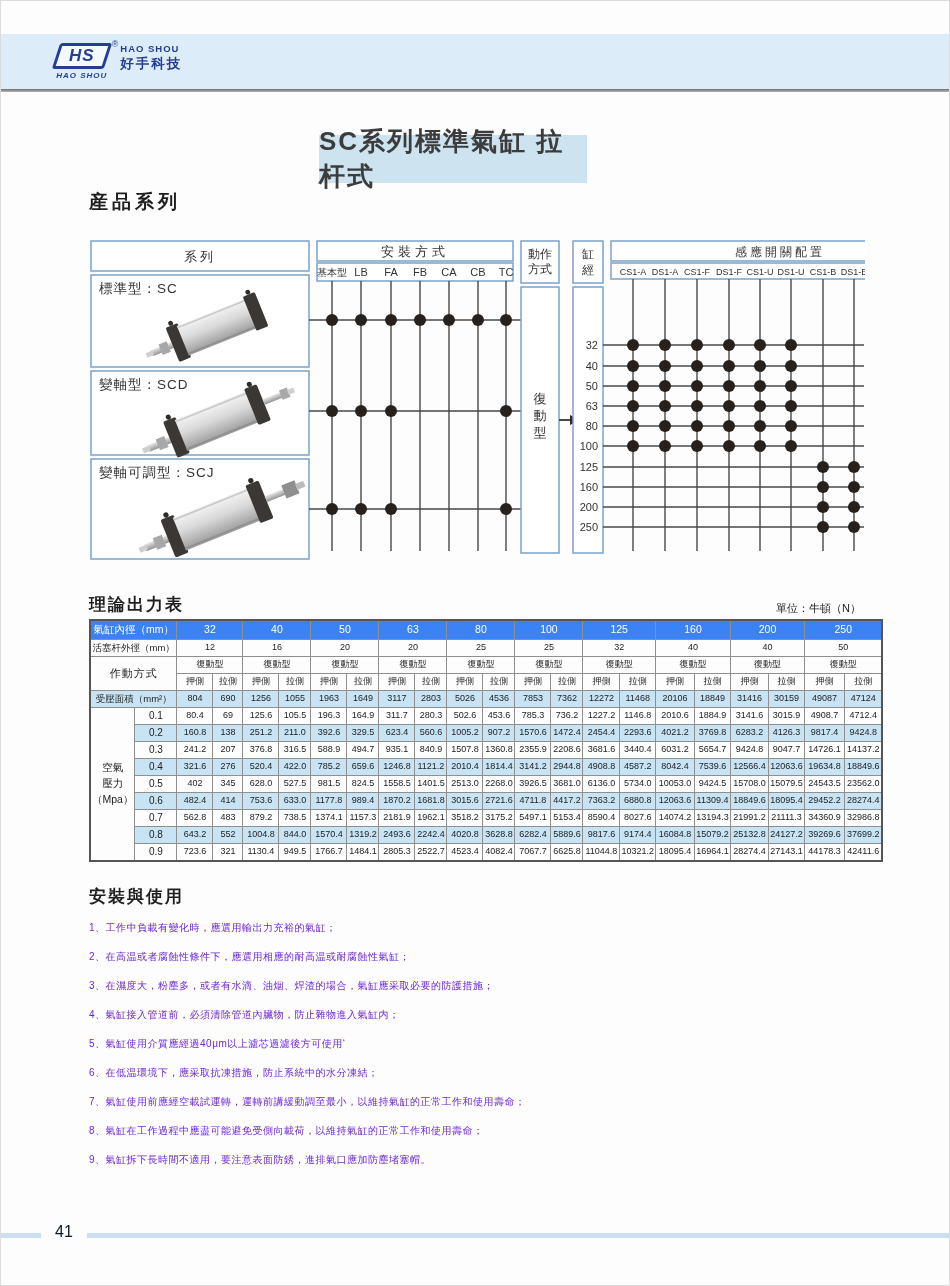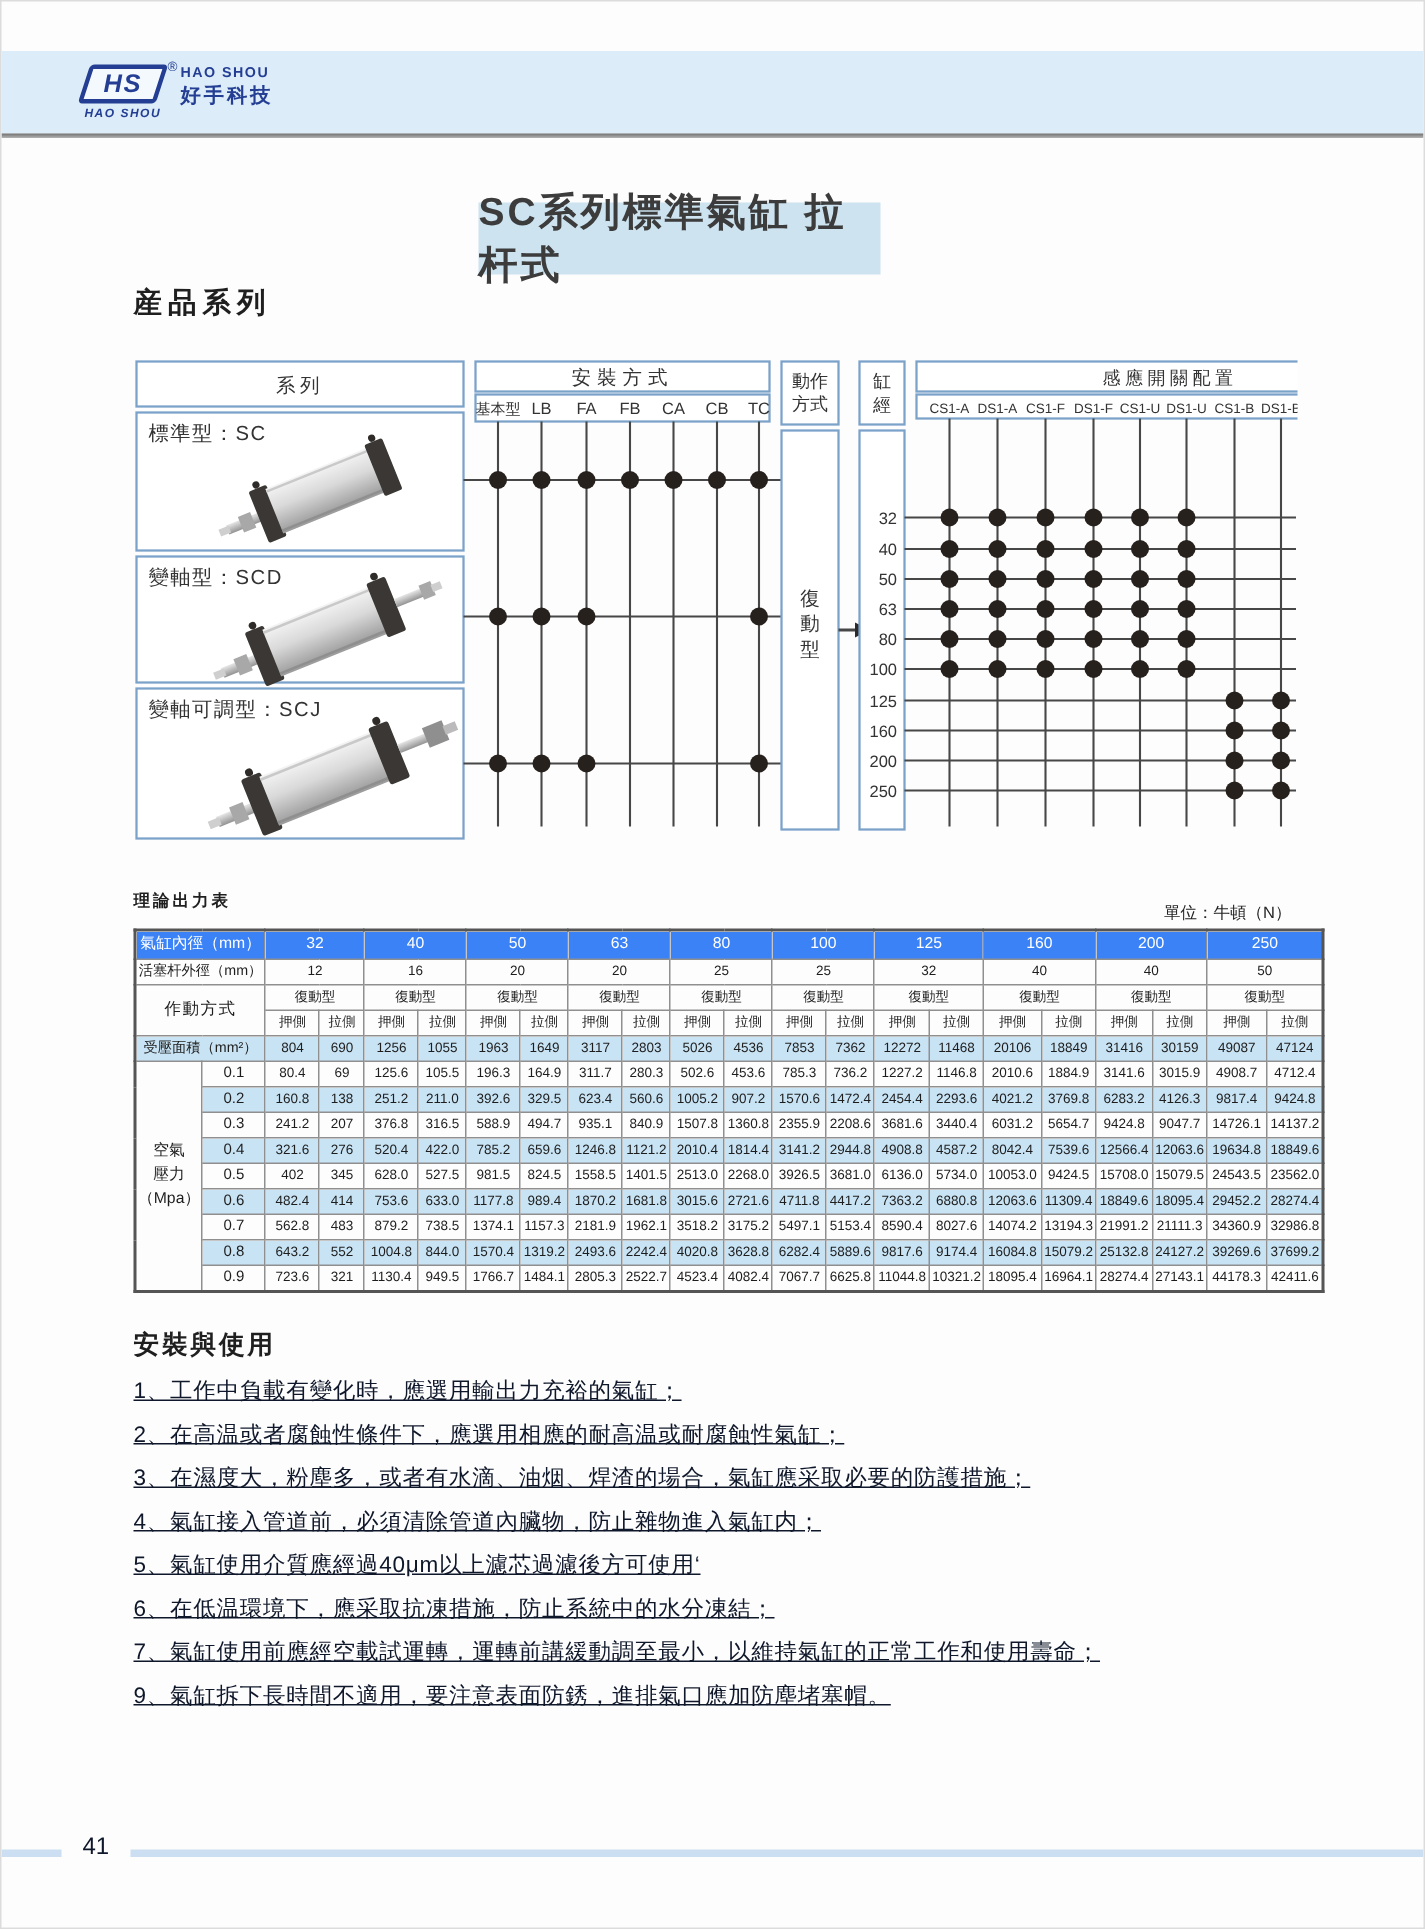--- a/index.html
+++ b/index.html
@@ -22,21 +22,21 @@
   .logo-en{font-weight:bold;font-size:9.5px;letter-spacing:1px;}
   .logo-cn{font-weight:bold;font-size:13.5px;letter-spacing:2px;margin-top:1px;}
 
   
   .title-box{position:absolute;top:134px;left:318px;width:268px;height:48px;
              background:#cde3f0;display:flex;align-items:center;justify-content:center;
              font-size:26px;font-weight:bold;color:#3c3c3c;letter-spacing:2px;}
 
   .sec-head{position:absolute;left:88px;font-weight:bold;color:#1f1f1f;}
   #sec-series{top:188px;font-size:19px;letter-spacing:4px;}
-  #sec-output{top:592px;font-size:11px;letter-spacing:2px;text-align:center;}
+  #sec-output{top:592px;font-size:17px;letter-spacing:2px;text-align:center;}
   #sec-usage{top:884px;font-size:17px;letter-spacing:2px;}
   .unit-label{position:absolute;top:600px;right:88px;font-size:11px;color:#222;}
 
   
   .diagram{position:absolute;top:238px;left:88px;width:776px;height:322px;}
   .diagram svg{display:block;}
   .dbox{fill:#ffffff;stroke:#7ba2c9;stroke-width:1.5;}
   .dtext{fill:#333;}
 
   
@@ -46,21 +46,21 @@
                 padding:0 1px;line-height:1.05;color:#1d1d1d;white-space:nowrap;overflow:hidden;}
   .out-table tr.hdr-blue td{background:#3b82f6;color:#ffffff;font-size:10.5px;height:18px;}
   .out-table tr.hl td{background:#c8e3f4;}
   .out-table td.lbl{font-size:9.5px;}
   .out-table td.big{font-size:11px;letter-spacing:1px;}
   .out-table td.pcell{font-size:10px;}
   .out-table td.plabel{background:#fdfdfd;font-size:10.5px;line-height:1.5;}
 
   
   .usage{position:absolute;top:912px;left:88px;width:760px;}
-  .usage div{font-size:15px;line-height:29px;color:#0f172a;letter-spacing:0.5px;text-decoration:underline;}
+  .usage div{font-size:10px;line-height:29px;color:#6d28d9;letter-spacing:0.5px;}
 
   
   .footer-line{position:absolute;top:1232px;left:0;right:0;height:5px;background:#ccdff2;}
   .page-num{position:absolute;top:1222px;left:40px;background:#fdfdfd;padding:0 14px;
             font-size:16px;color:#0f172a;z-index:2;}
 </style>
 </head>
 <body>
 
 <div class="page">
@@ -604,18 +604,19 @@
 
   <div class="sec-head" id="sec-usage">安裝與使用</div>
   <div class="usage" id="usage-list">
       <div>1、工作中負載有變化時，應選用輸出力充裕的氣缸；</div>
       <div>2、在高温或者腐蝕性條件下，應選用相應的耐高温或耐腐蝕性氣缸；</div>
       <div>3、在濕度大，粉塵多，或者有水滴、油烟、焊渣的場合，氣缸應采取必要的防護措施；</div>
       <div>4、氣缸接入管道前，必須清除管道內臟物，防止雜物進入氣缸内；</div>
       <div>5、氣缸使用介質應經過40μm以上濾芯過濾後方可使用‘</div>
       <div>6、在低温環境下，應采取抗凍措施，防止系統中的水分凍結；</div>
       <div>7、氣缸使用前應經空載試運轉，運轉前講緩動調至最小，以維持氣缸的正常工作和使用壽命；</div>
+      <div>8、氣缸在工作過程中應盡可能避免受側向載荷，以維持氣缸的正常工作和使用壽命；</div>
       <div>9、氣缸拆下長時間不適用，要注意表面防銹，進排氣口應加防塵堵塞帽。</div>
     </div>
 
   <div class="footer-line"></div>
   <div class="page-num">41</div>
 </div>
 
 </body></html>

